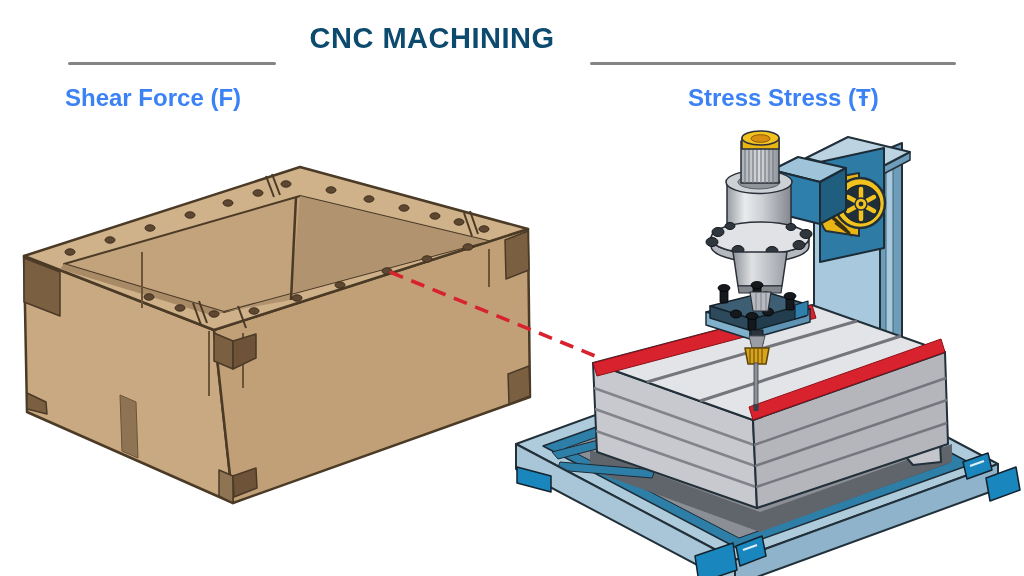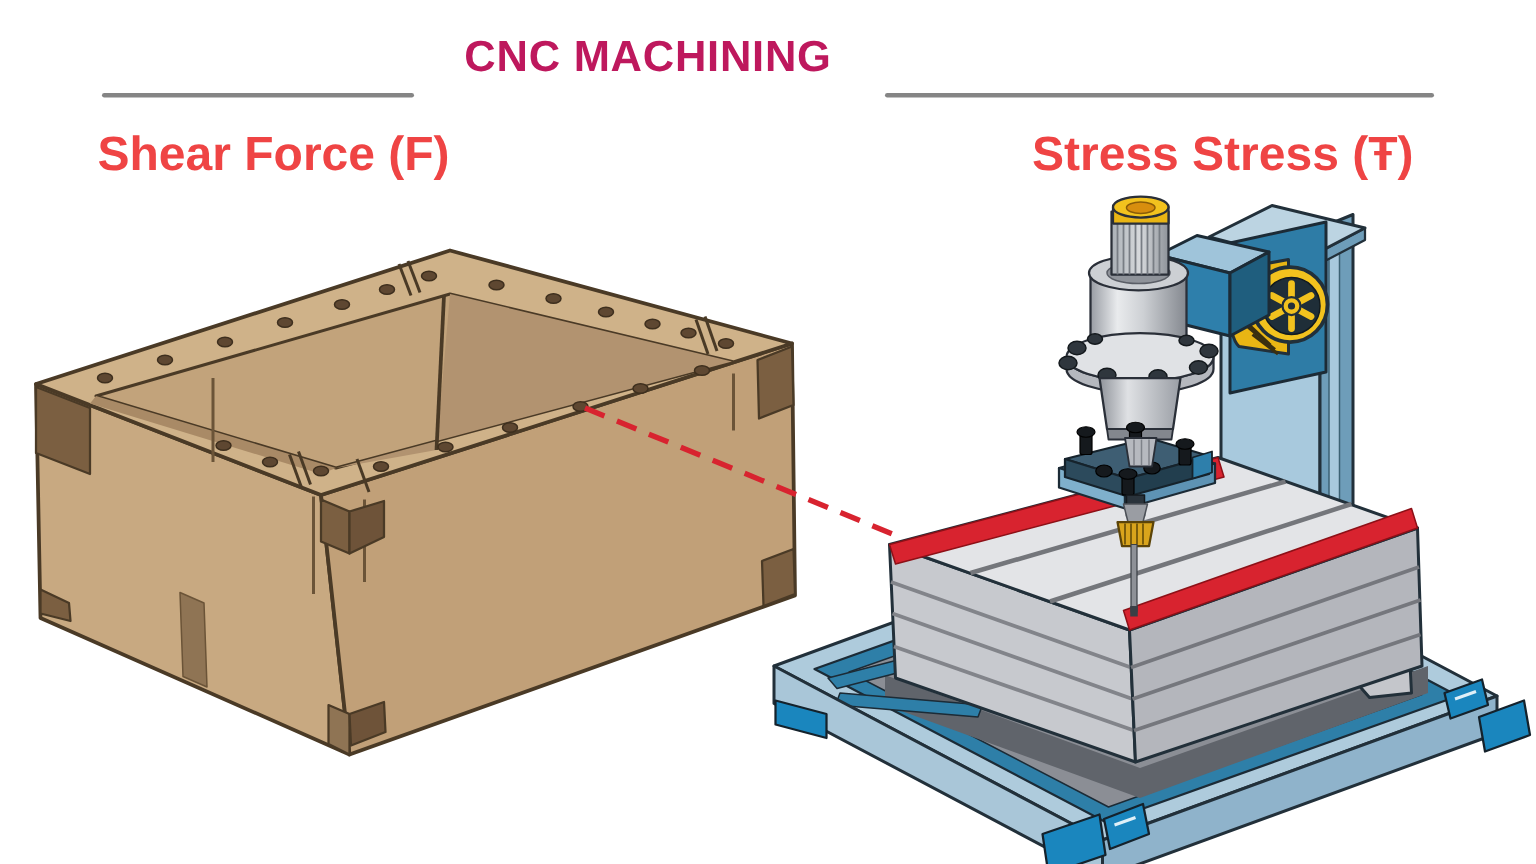--- a/index.html
+++ b/index.html
@@ -1,24 +1,24 @@
 <!DOCTYPE html>
 <html><head>
 <meta charset="utf-8">
 <style>
   html,body{margin:0;padding:0;background:#fff;}
   .canvas{position:relative;width:1024px;height:576px;background:#ffffff;overflow:hidden;
           font-family:"Liberation Sans","DejaVu Sans",sans-serif;}
   .title{position:absolute;left:0;top:22px;width:1024px;height:40px;}
   .title h1{position:absolute;left:292px;top:0;margin:0;width:280px;text-align:center;
-            font-size:29px;font-weight:700;letter-spacing:.5px;color:#be185d;white-space:nowrap;}
+            font-size:29px;font-weight:700;letter-spacing:.5px;color:#0c4a6e;white-space:nowrap;}
   .rule{position:absolute;top:40px;height:3px;background:#858585;border-radius:2px;}
   .rule-left{left:68px;width:208px;}
   .rule-right{left:590px;width:366px;}
-  h2.heading{position:absolute;margin:0;font-size:32px;font-weight:600;color:#ef4444;white-space:nowrap;}
+  h2.heading{position:absolute;margin:0;font-size:24px;font-weight:600;color:#3b82f6;white-space:nowrap;}
   .heading-left{left:65px;top:84px;}
   .heading-right{left:688px;top:84px;}
   svg{position:absolute;left:0;top:0;}
 </style>
 </head>
 <body>
 
 <div class="canvas">
 
   <div class="title">

